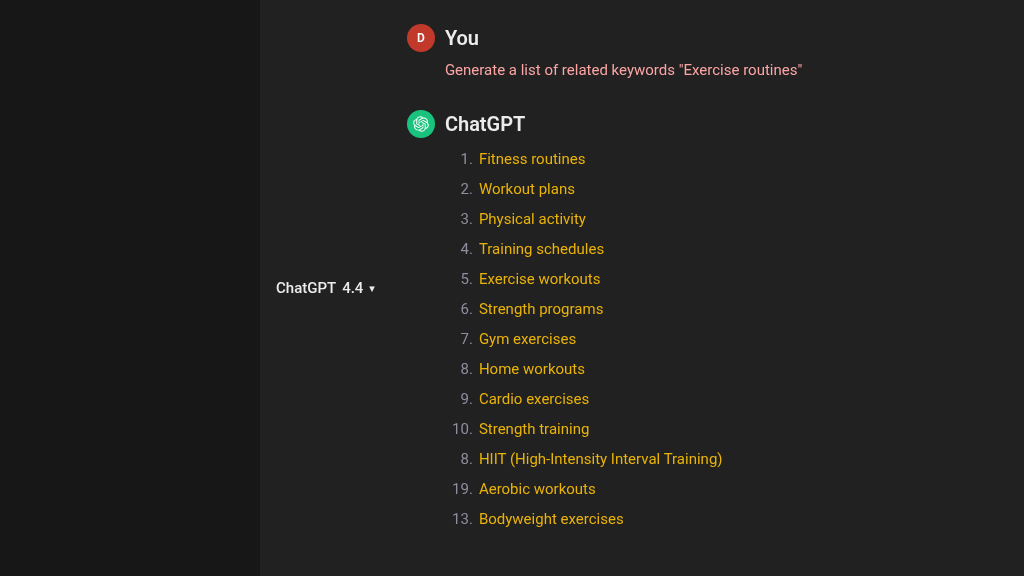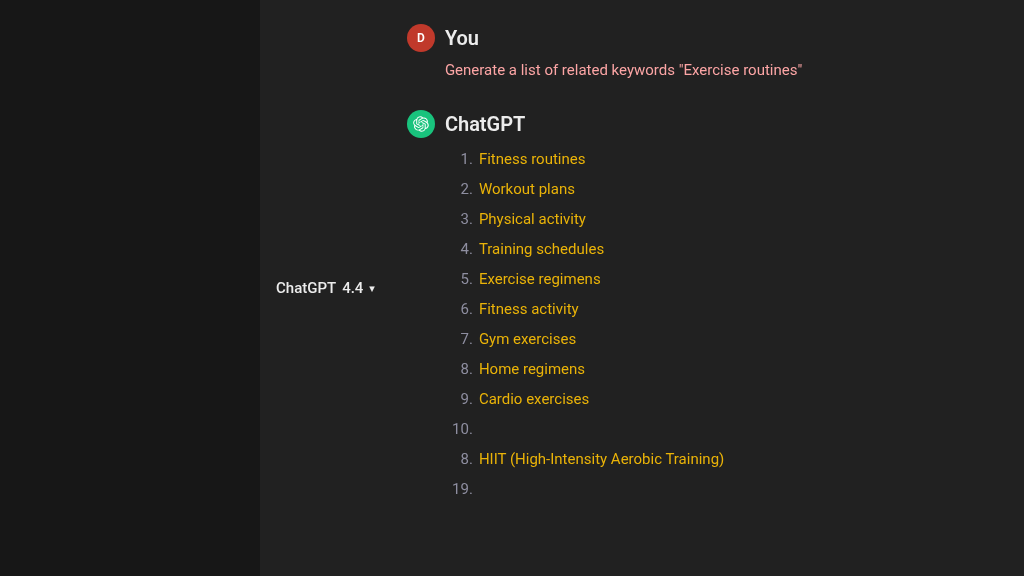--- a/index.html
+++ b/index.html
@@ -207,47 +207,53 @@
               <li>
                 <span class="list-number">3.</span>
                 <span class="list-text">Physical activity</span>
               </li>
               <li>
                 <span class="list-number">4.</span>
                 <span class="list-text">Training schedules</span>
               </li>
               <li>
                 <span class="list-number">5.</span>
-                <span class="list-text">Exercise regimens</span>
+                <span class="list-text">Exercise workouts</span>
               </li>
               <li>
                 <span class="list-number">6.</span>
-                <span class="list-text">Fitness activity</span>
+                <span class="list-text">Strength programs</span>
               </li>
               <li>
                 <span class="list-number">7.</span>
                 <span class="list-text">Gym exercises</span>
               </li>
               <li>
                 <span class="list-number">8.</span>
-                <span class="list-text">Home regimens</span>
+                <span class="list-text">Home workouts</span>
               </li>
               <li>
                 <span class="list-number">9.</span>
                 <span class="list-text">Cardio exercises</span>
               </li>
               <li>
                 <span class="list-number">10.</span>
+                <span class="list-text">Strength training</span>
               </li>
               <li>
                 <span class="list-number">8.</span>
-                <span class="list-text">HIIT (High-Intensity Aerobic Training)</span>
+                <span class="list-text">HIIT (High-Intensity Interval Training)</span>
               </li>
               <li>
                 <span class="list-number">19.</span>
+                <span class="list-text">Aerobic workouts</span>
+              </li>
+              <li>
+                <span class="list-number">13.</span>
+                <span class="list-text">Bodyweight exercises</span>
               </li>
             </ol>
         </div>
       </div>
 
     </div>
   </div>
 </div>
 
 </body></html>

